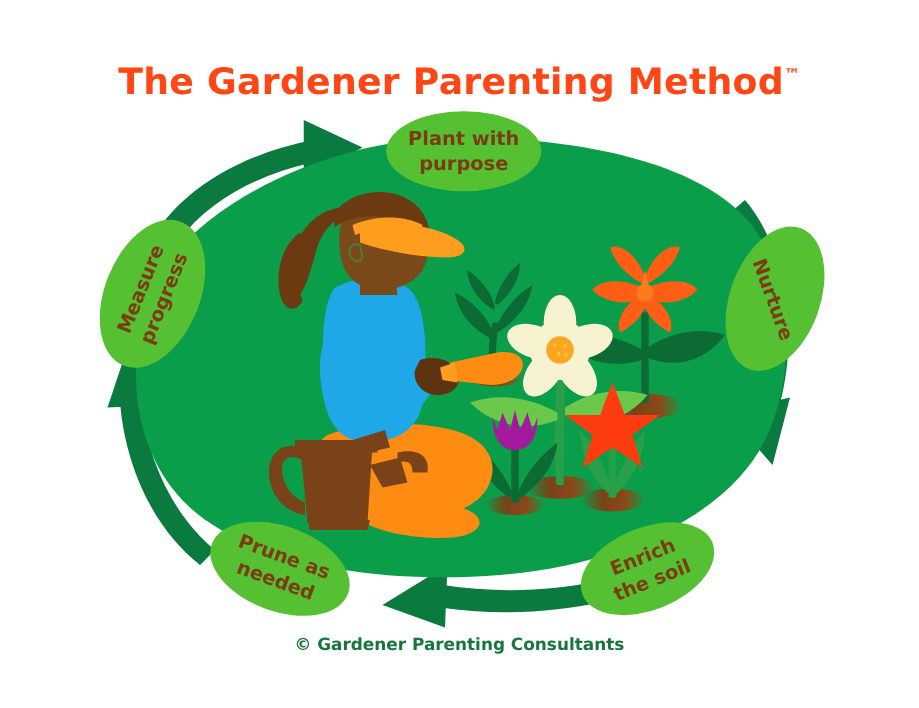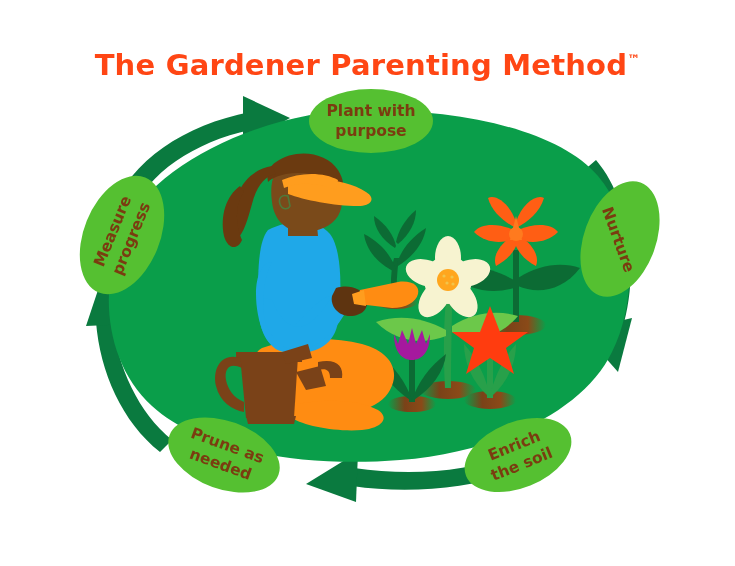--- a/index.html
+++ b/index.html
@@ -265,13 +265,14 @@
 
     <g>
       <ellipse cx="122" cy="235" rx="38" ry="62" fill="#55c031" transform="rotate(22 122 235)"></ellipse>
       <g transform="rotate(-68 122 235)">
         <text class="nodelabel" x="122" y="230" text-anchor="middle" font-size="15.5">Measure</text>
         <text class="nodelabel" x="122" y="250" text-anchor="middle" font-size="15.5">progress</text>
       </g>
     </g>
   </svg>
 
+  <div class="footer">© Gardener Parenting Consultants</div>
 </div>
 
 </body></html>

